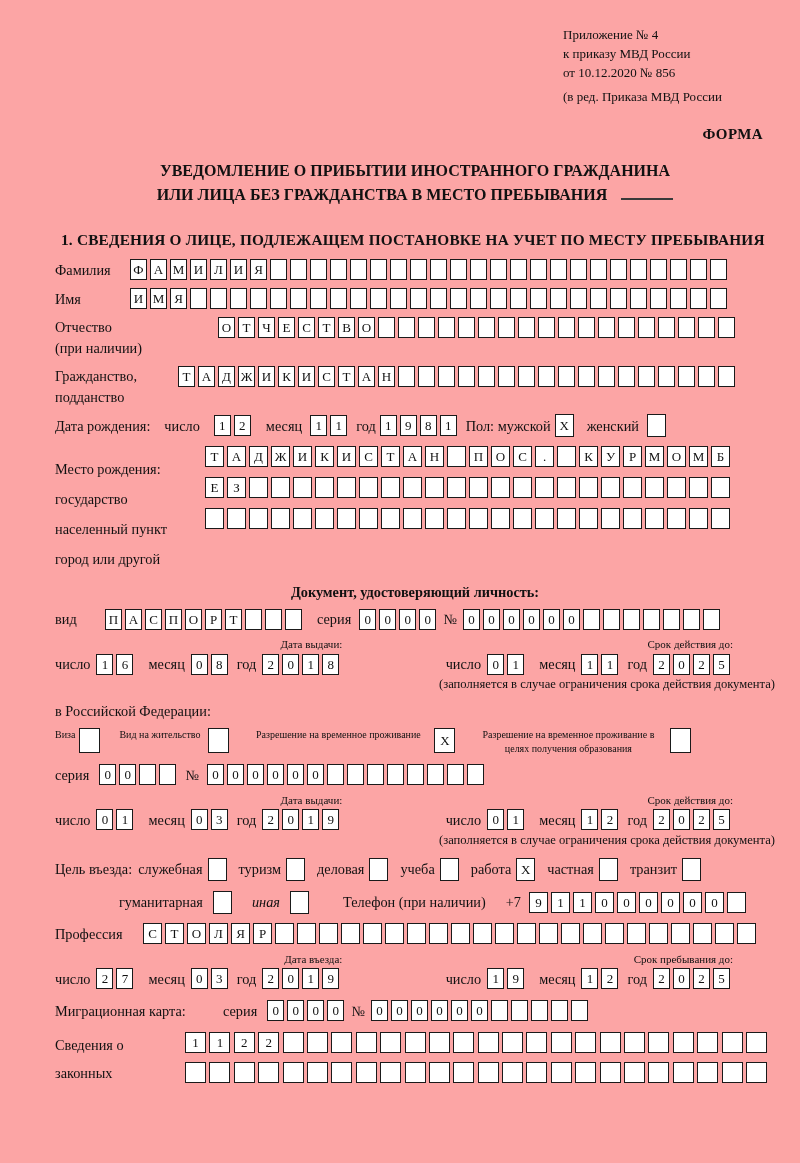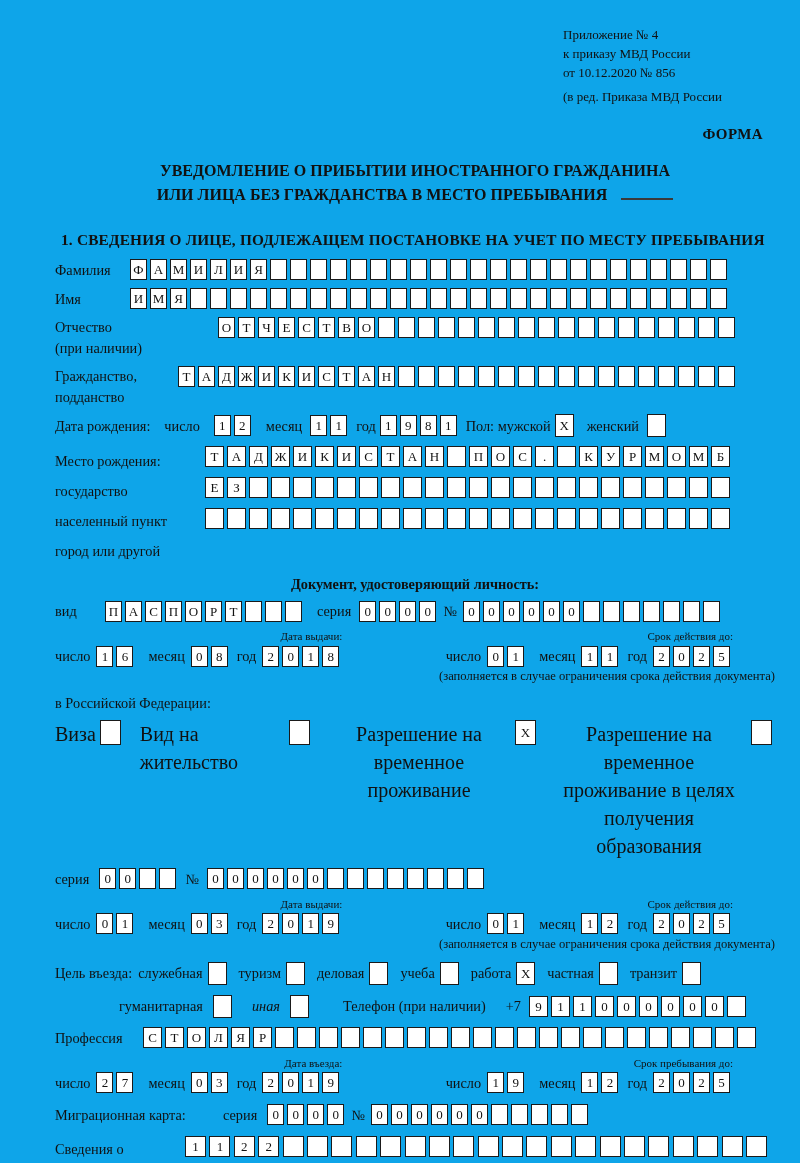--- a/index.html
+++ b/index.html
@@ -1,16 +1,16 @@
 <!DOCTYPE html>
 <html><head>
 <meta charset="utf-8">
 <style>
   html,body{margin:0;padding:0;background:#888;}
-  .page{width:800px;height:1163px;margin:0 auto;background:#0ea5e9;color:#111;
+  .page{width:800px;height:1163px;margin:0 auto;background:#fca5a5;color:#111;
         font-family:"Liberation Serif","DejaVu Serif",serif;font-size:14px;
         box-sizing:border-box;padding:26px 25px 10px 55px;overflow:hidden;position:relative;}
   .ref{margin-left:508px;font-size:13px;line-height:1.45;}
   .ref-group2{margin-top:5px;}
   .form-label{text-align:right;font-weight:bold;font-size:15px;margin:20px 12px 0 0;letter-spacing:.4px;}
   .title{text-align:center;font-weight:bold;font-size:16px;line-height:1.5;margin-top:16px;}
   .title-underline{display:inline-block;width:52px;height:14px;border-bottom:2.5px solid #3a3a3a;margin-left:14px;}
   .section-title{font-weight:bold;font-size:15.3px;margin:24px 0 0 6px;letter-spacing:.2px;}
   .row{display:flex;align-items:flex-start;margin-top:7px;}
   .flabel{font-size:14.3px;line-height:22px;flex:none;}
@@ -28,21 +28,21 @@
   .dates-row{display:flex;margin-top:8px;}
   .date-title{text-align:right;font-size:11px;margin-bottom:3px;}
   .date-fields{display:flex;align-items:center;}
   .date-fields .flabel{margin-right:6px;line-height:22px;}
   .gap-m{margin-left:12px;}
   .right-block{margin-left:auto;margin-right:42px;}
   .fill-note{text-align:right;font-size:12.6px;margin-top:2px;margin-right:0;}
   .intro{font-size:14.3px;line-height:1.65;margin-top:8px;}
   .perm-row{display:flex;align-items:flex-start;margin-top:4px;}
   .perm-opt{display:flex;align-items:flex-start;}
-  .perm-opt .opt-label{font-size:20px;line-height:1.4;}
+  .perm-opt .opt-label{font-size:10px;line-height:1.4;}
   .opt-center{text-align:center;}
   .w170{width:176px;}.w190{width:188px;}
   .cbx{margin-left:8px;}
   .purpose-row{display:flex;align-items:center;margin-top:10px;}
   .purpose-row .flabel{margin-right:6px;}
   .p-item{display:flex;align-items:center;margin-right:9px;}
   .p-item .flabel{margin-right:5px;}
   .indent64{margin-left:64px;}
   .phone-prefix{font-size:14.3px;margin:0 8px 0 14px;line-height:22px;}
   .legal-row{display:flex;align-items:flex-start;margin-top:10px;}
@@ -104,21 +104,21 @@
     <span class="flabel" style="margin-left:6px;margin-right:4px;">год</span>
     <span class="cells"><span class="cell">1</span><span class="cell">9</span><span class="cell">8</span><span class="cell">1</span></span>
     <span class="flabel" style="margin-left:6px;margin-right:4px;">Пол: мужской</span>
     <span class="cells cbs"><span class="cell">X</span></span>
     <span class="flabel" style="margin-left:10px;margin-right:8px;">женский</span>
     <span class="cells cbs"><span class="cell"></span></span>
   </div>
 
   <div class="row" style="margin-top:9px;">
     <span class="lbl-col w150">
-      <div style="line-height:2.1;">Место рождения:</div>
+      <div style="line-height:2.1;margin-top:8px;">Место рождения:</div>
       <div style="line-height:2.1;">государство</div>
       <div style="line-height:2.1;">населенный пункт</div>
       <div style="line-height:2.1;">город или другой</div>
     </span>
     <span>
       <div style="margin-bottom:10px;" class="cells md"><span class="cell">Т</span><span class="cell">А</span><span class="cell">Д</span><span class="cell">Ж</span><span class="cell">И</span><span class="cell">К</span><span class="cell">И</span><span class="cell">С</span><span class="cell">Т</span><span class="cell">А</span><span class="cell">Н</span><span class="cell"></span><span class="cell">П</span><span class="cell">О</span><span class="cell">С</span><span class="cell">.</span><span class="cell"></span><span class="cell">К</span><span class="cell">У</span><span class="cell">Р</span><span class="cell">М</span><span class="cell">О</span><span class="cell">М</span><span class="cell">Б</span></div>
       <div style="margin-bottom:10px;" class="cells md"><span class="cell">Е</span><span class="cell">З</span><span class="cell"></span><span class="cell"></span><span class="cell"></span><span class="cell"></span><span class="cell"></span><span class="cell"></span><span class="cell"></span><span class="cell"></span><span class="cell"></span><span class="cell"></span><span class="cell"></span><span class="cell"></span><span class="cell"></span><span class="cell"></span><span class="cell"></span><span class="cell"></span><span class="cell"></span><span class="cell"></span><span class="cell"></span><span class="cell"></span><span class="cell"></span><span class="cell"></span></div>
       <div class="cells md"><span class="cell"></span><span class="cell"></span><span class="cell"></span><span class="cell"></span><span class="cell"></span><span class="cell"></span><span class="cell"></span><span class="cell"></span><span class="cell"></span><span class="cell"></span><span class="cell"></span><span class="cell"></span><span class="cell"></span><span class="cell"></span><span class="cell"></span><span class="cell"></span><span class="cell"></span><span class="cell"></span><span class="cell"></span><span class="cell"></span><span class="cell"></span><span class="cell"></span><span class="cell"></span><span class="cell"></span></div>
     </span>
   </div>

